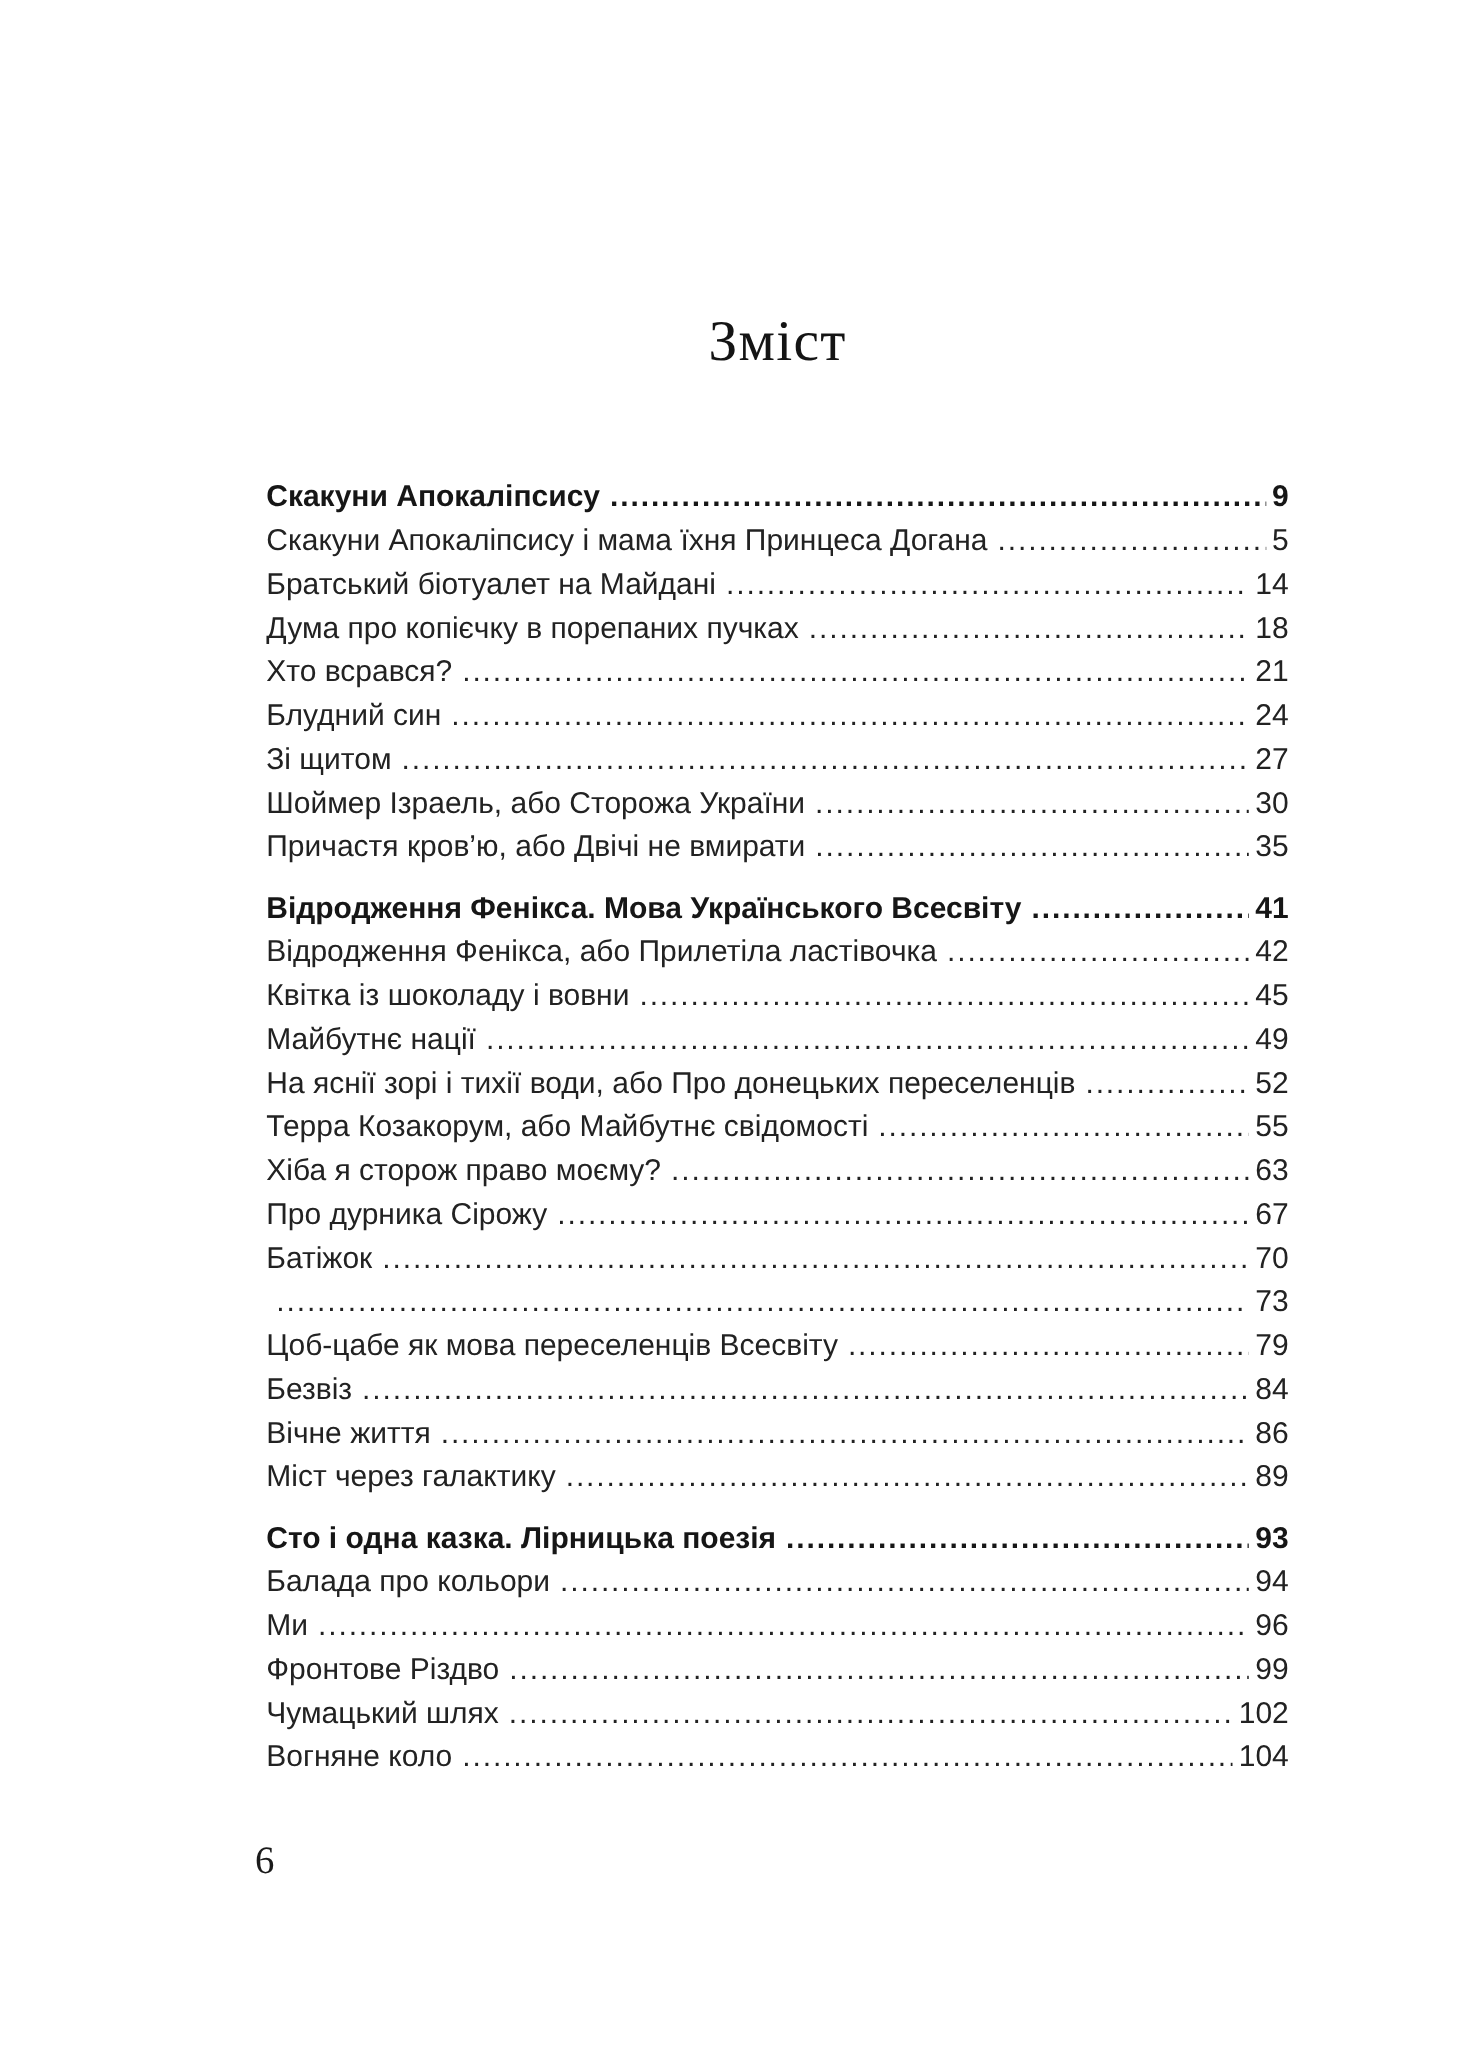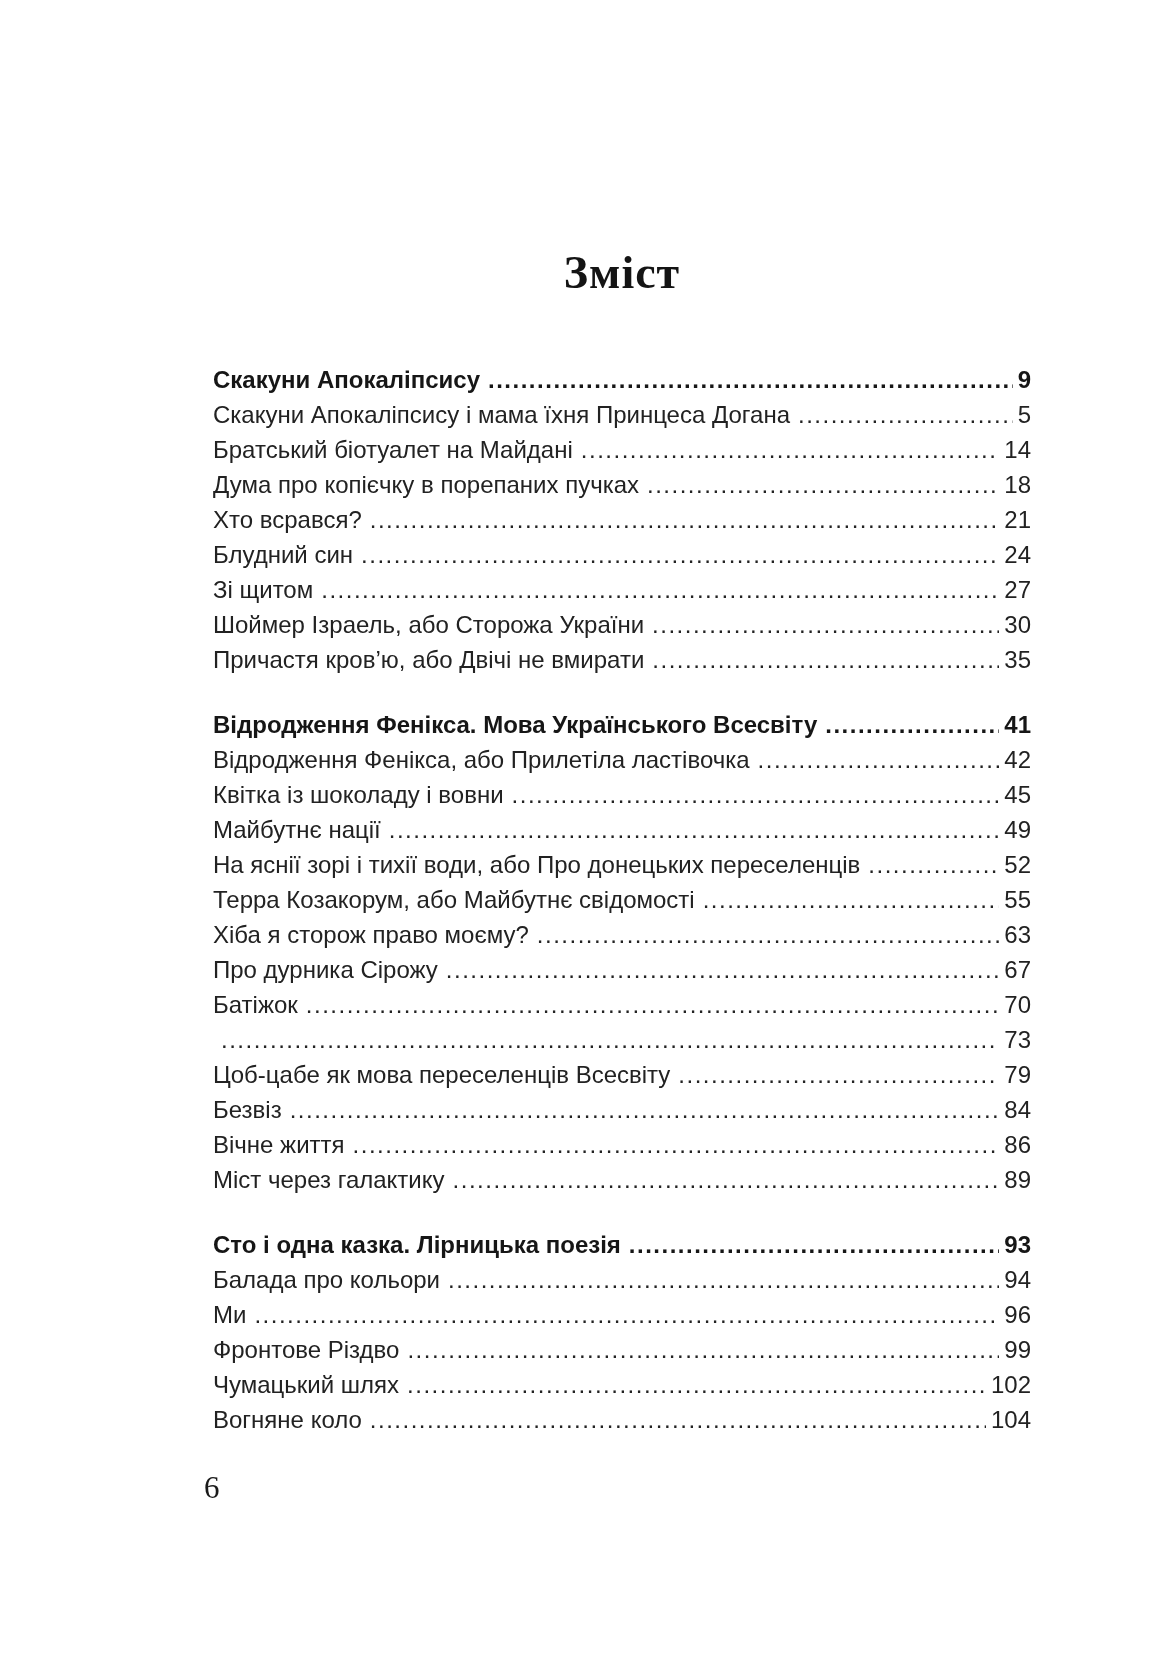--- a/index.html
+++ b/index.html
@@ -14,33 +14,33 @@
     font-family: "Liberation Sans", sans-serif;
     overflow: hidden;
   }
   .title {
     position: absolute;
     top: 246px;
     left: 213px;
     width: 818px;
     text-align: center;
     font-family: "Liberation Serif", serif;
-    font-weight: 700;
+    font-weight: 400;
     font-size: 46px;
     letter-spacing: 1px;
     color: #141414;
   }
   .toc {
     position: absolute;
     top: 362px;
     left: 213px;
     width: 818px;
   }
-  .toc-section { margin-top: 30px; }
-  .toc-section:first-child { margin-top: 0; }
+  .toc-section { margin-top: 14px; }
+  .toc-section:first-child { margin-top: 18px; }
   .row {
     display: flex;
     align-items: baseline;
     height: 35px;
     line-height: 35px;
     font-size: 24px;
     color: #222222;
   }
   .row.bold { font-weight: 700; color: #161616; }
   .label { white-space: nowrap; }

